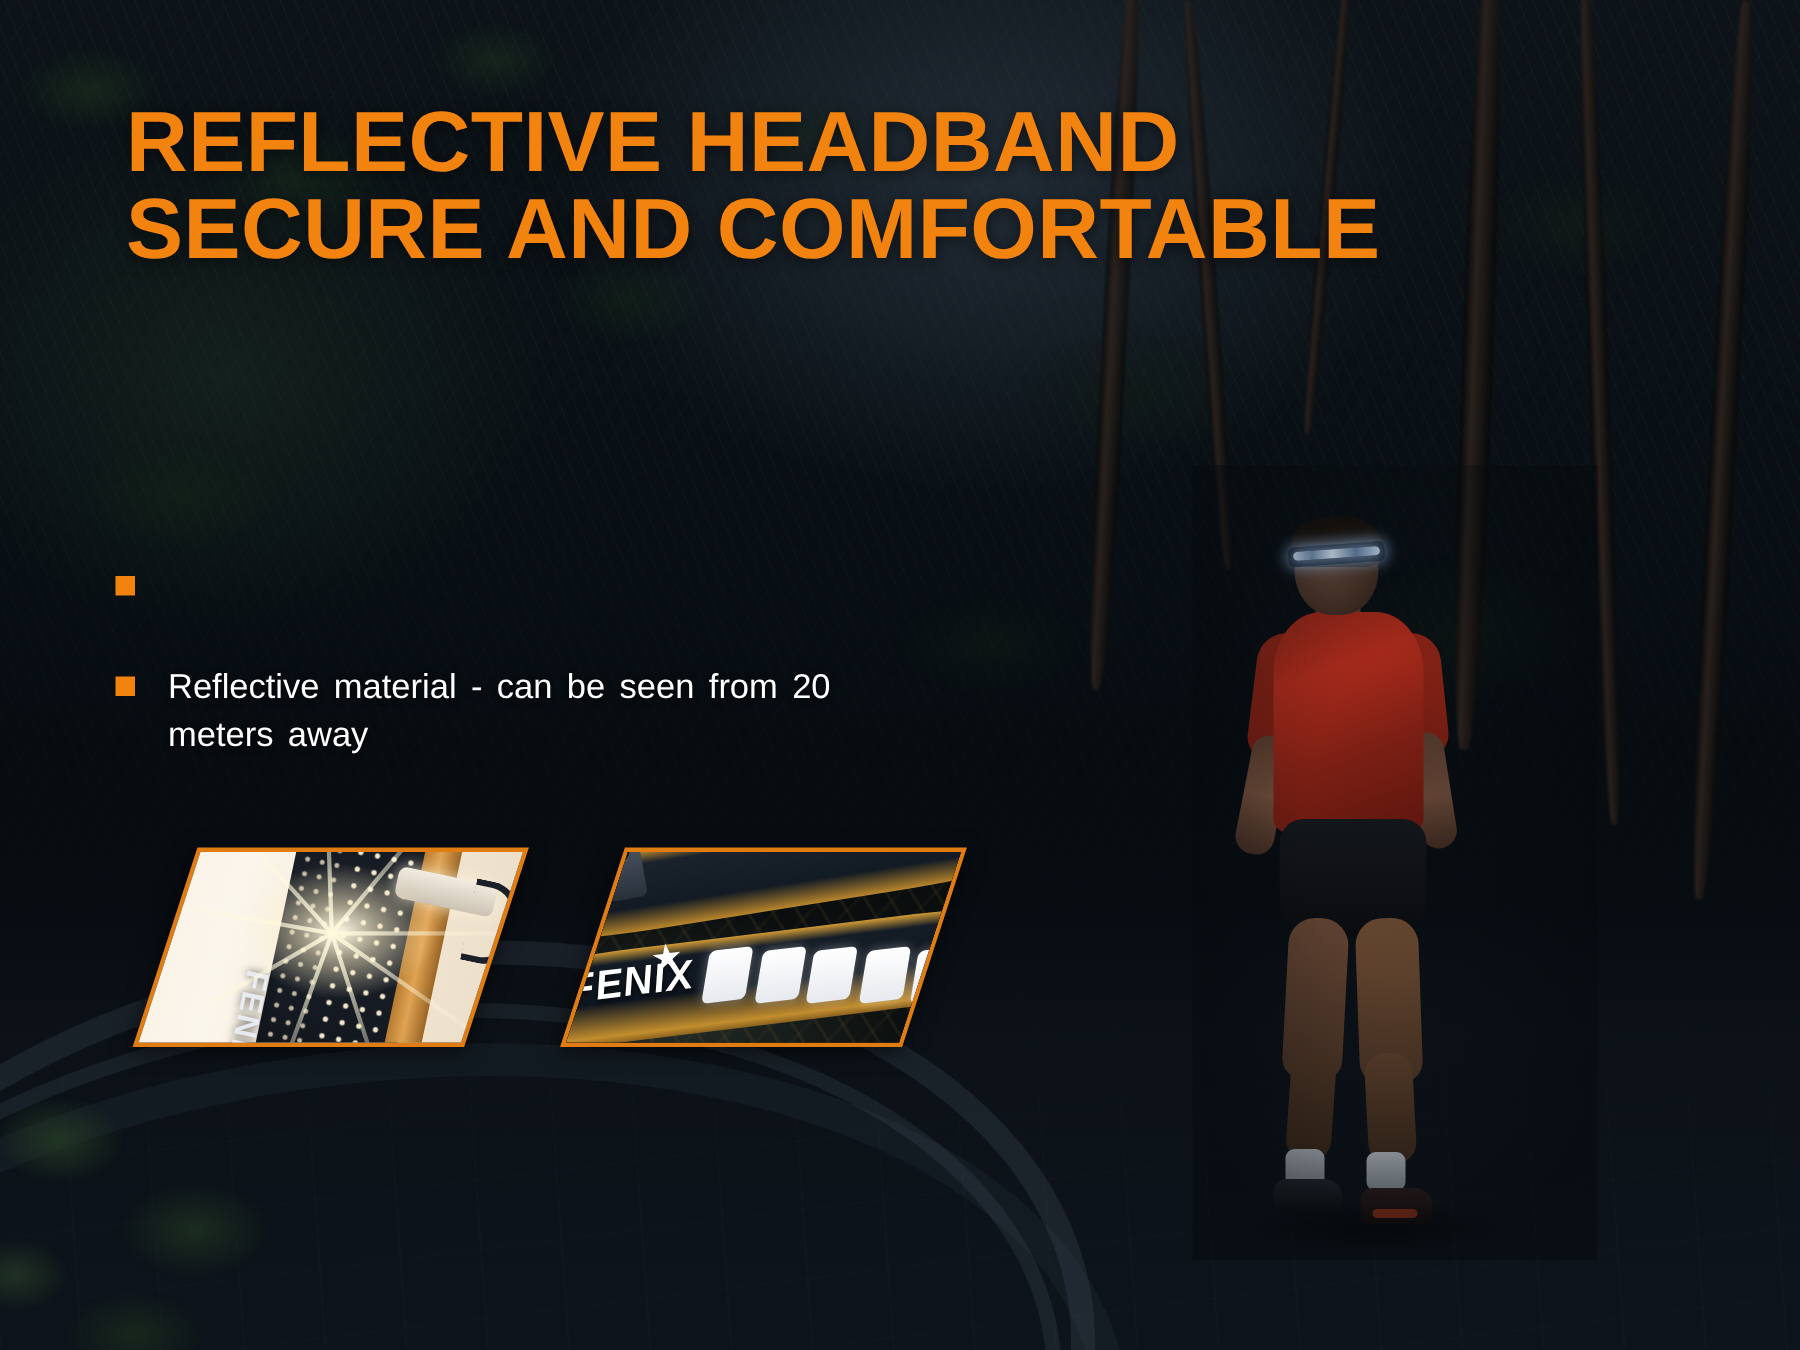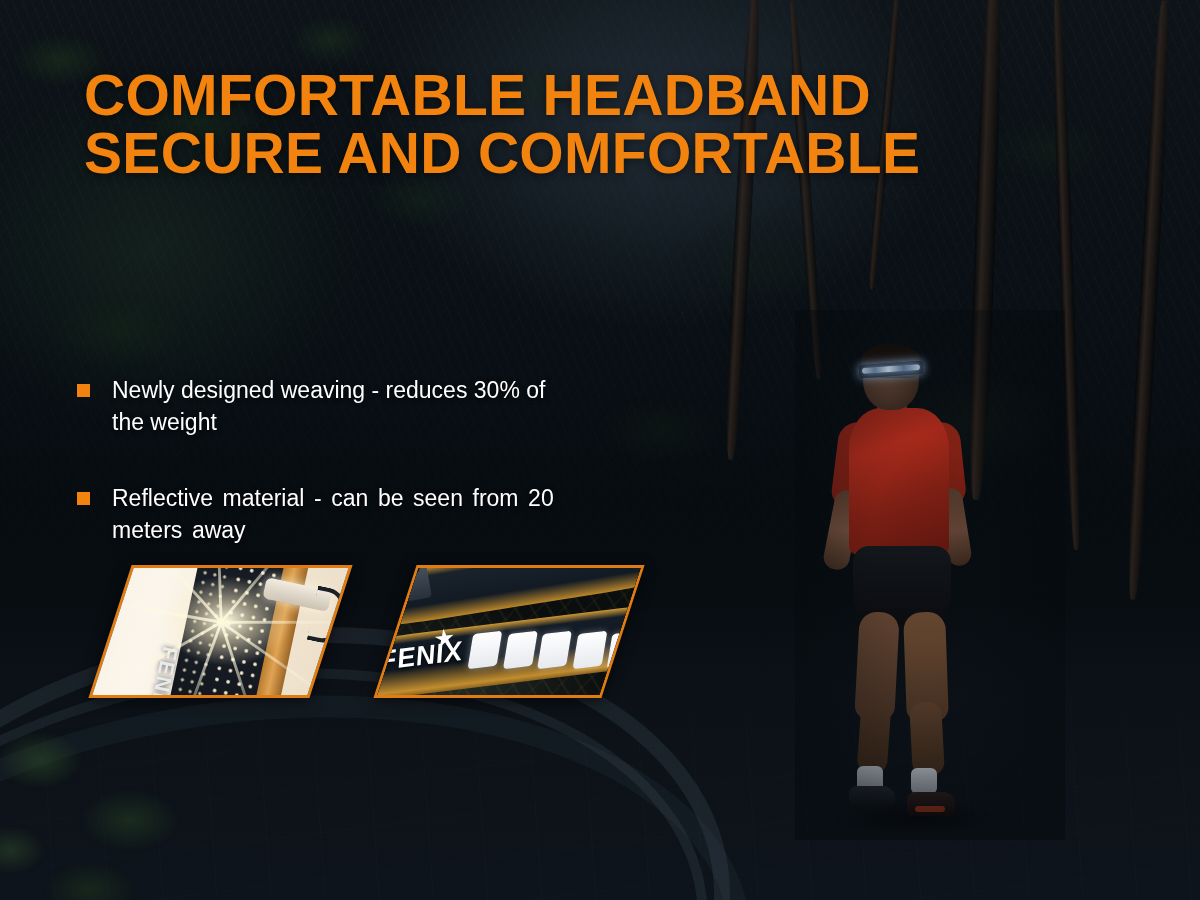--- a/index.html
+++ b/index.html
@@ -500,28 +500,27 @@
     <div class="r-part r-shoe-r"></div>
     <div class="r-part r-shoe-accent"></div>
     <div class="r-part r-head"></div>
     <div class="r-part r-hair"></div>
     <div class="r-part r-headband"></div>
     <div class="r-part r-headband-glow"></div>
     <div class="r-dim"></div>
   </div>
 
   <div class="headline">
-    <div class="headline-line">COMFORTABLE HEADBAND</div>
+    <div class="headline-line">REFLECTIVE HEADBAND</div>
     <div class="headline-line">SECURE AND COMFORTABLE</div>
   </div>
 
   <div class="bullets">
     <div class="bullet-row">
       <div class="bullet-marker"></div>
-      <div class="bullet-text">Newly designed weaving - reduces 30% of the weight</div>
     </div>
     <div class="bullet-row">
       <div class="bullet-marker"></div>
       <div class="bullet-text justified">Reflective material - can be seen from 20 meters away</div>
     </div>
   </div>
 
   <div class="insets">
 
     <div class="inset inset-1">

